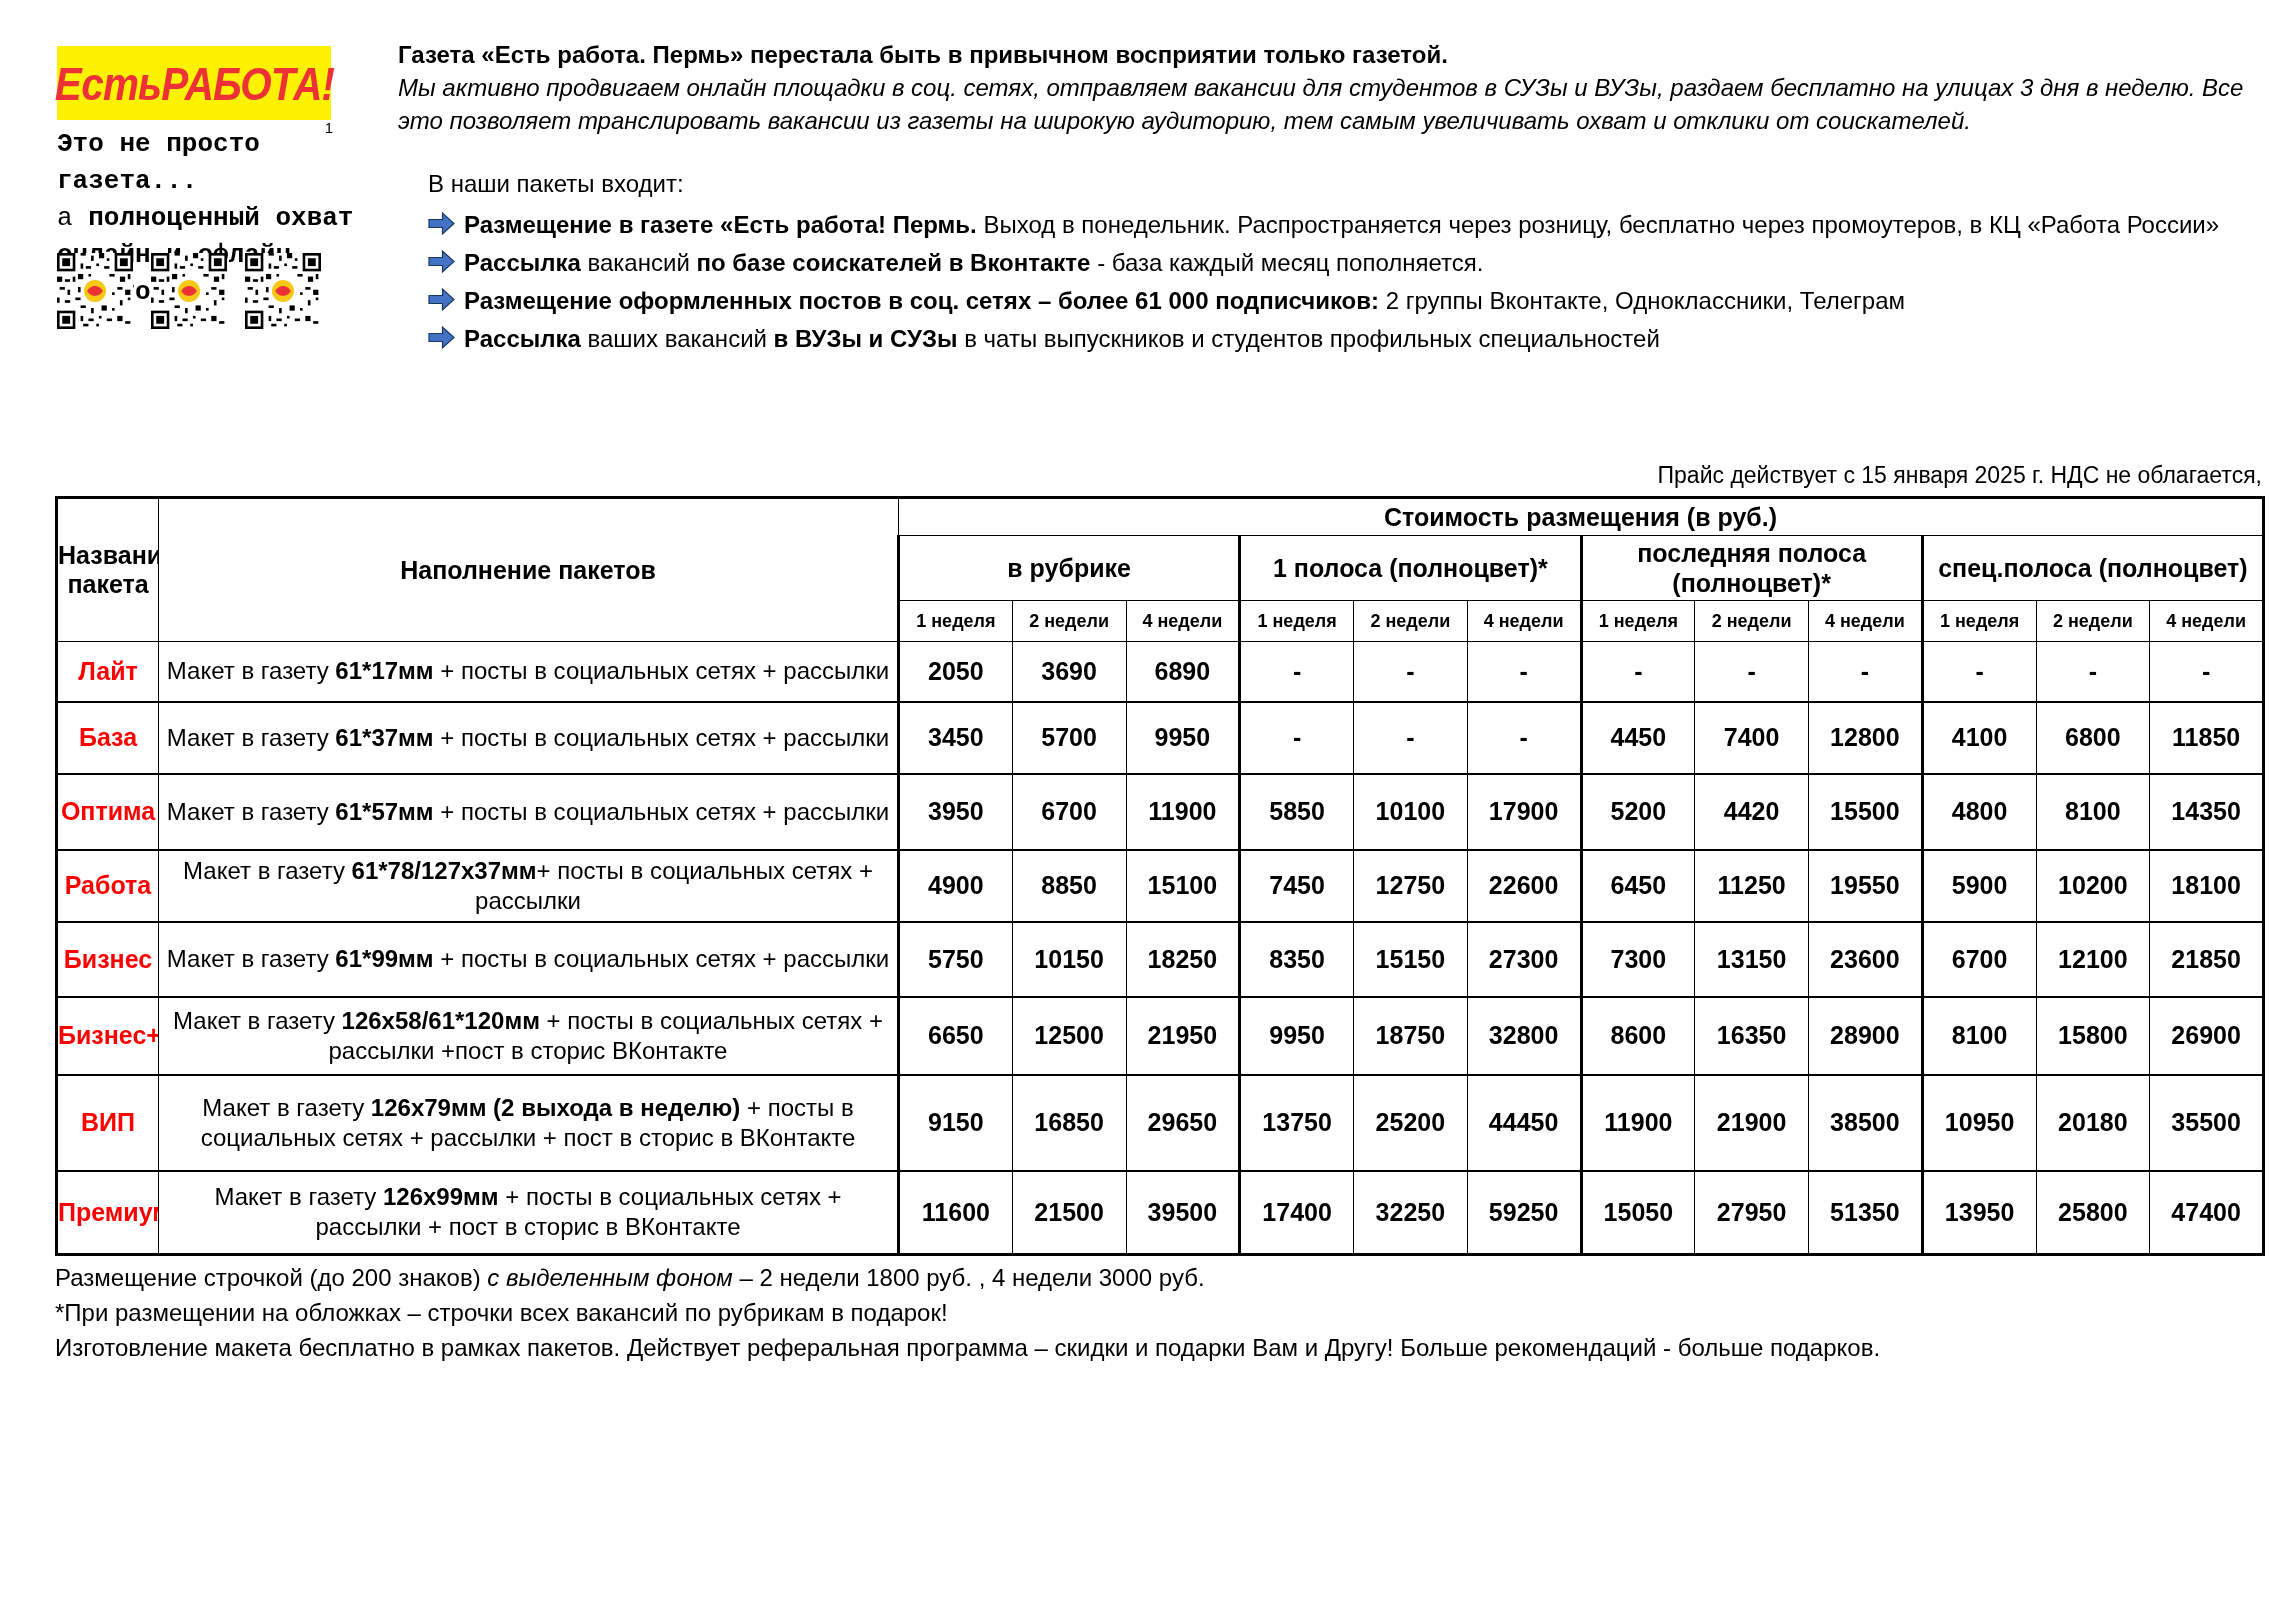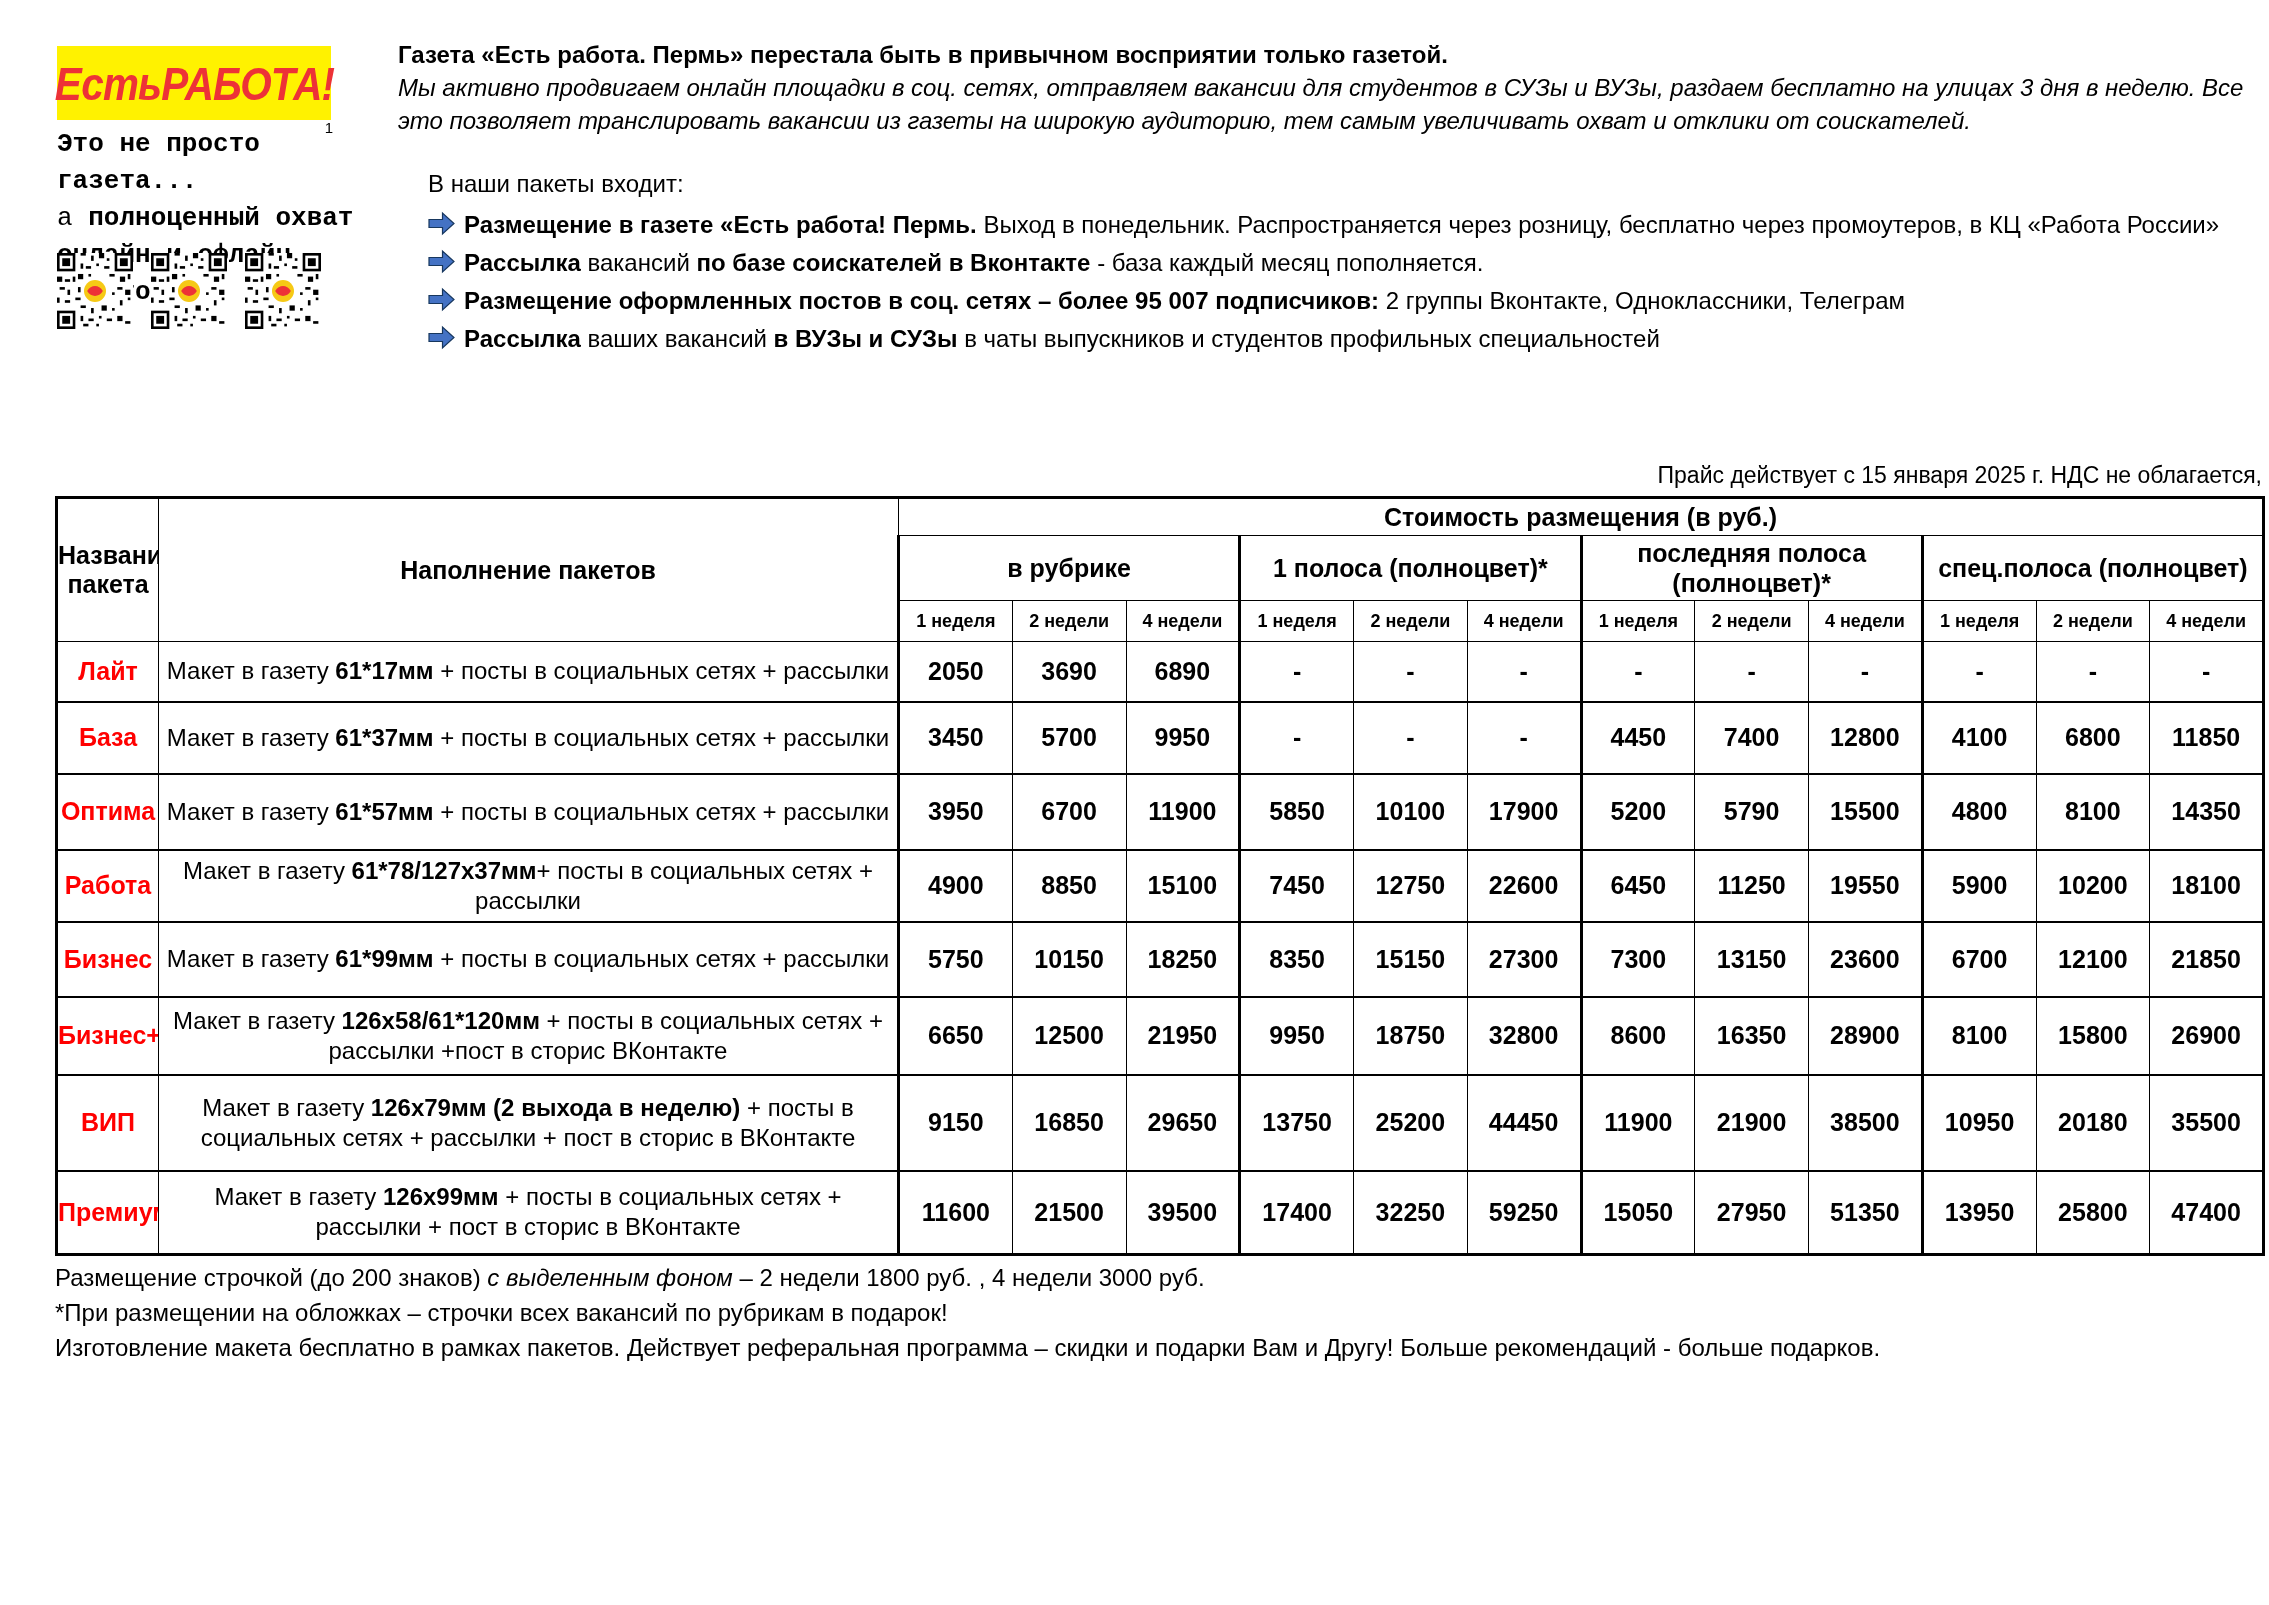--- a/index.html
+++ b/index.html
@@ -150,21 +150,21 @@
     <div class="packages-intro">В наши пакеты входит:</div>
     <ul class="bullets">
         <li><span class="arrow"><svg width="27" height="25" viewBox="0 0 27 25">
               <path d="M1 8.5h13.5V2l11.5 10.5-11.5 10.5v-6.5H1z" fill="#4472C4" stroke="#17375E" stroke-width="1.2"></path>
             </svg></span><span class="bold">Размещение в газете «Есть работа! Пермь.</span><span>  Выход в понедельник. Распространяется через розницу, бесплатно через промоутеров, в КЦ «Работа России»</span></li>
         <li><span class="arrow"><svg width="27" height="25" viewBox="0 0 27 25">
               <path d="M1 8.5h13.5V2l11.5 10.5-11.5 10.5v-6.5H1z" fill="#4472C4" stroke="#17375E" stroke-width="1.2"></path>
             </svg></span><span class="bold">Рассылка</span><span> вакансий </span><span class="bold">по базе соискателей в Вконтакте</span><span> - база каждый месяц пополняется.</span></li>
         <li><span class="arrow"><svg width="27" height="25" viewBox="0 0 27 25">
               <path d="M1 8.5h13.5V2l11.5 10.5-11.5 10.5v-6.5H1z" fill="#4472C4" stroke="#17375E" stroke-width="1.2"></path>
-            </svg></span><span class="bold">Размещение оформленных постов в соц. сетях – более 95 007 подписчиков:</span><span> 2 группы Вконтакте, Одноклассники, Телеграм</span></li>
+            </svg></span><span class="bold">Размещение оформленных постов в соц. сетях – более 61 000 подписчиков:</span><span> 2 группы Вконтакте, Одноклассники, Телеграм</span></li>
         <li><span class="arrow"><svg width="27" height="25" viewBox="0 0 27 25">
               <path d="M1 8.5h13.5V2l11.5 10.5-11.5 10.5v-6.5H1z" fill="#4472C4" stroke="#17375E" stroke-width="1.2"></path>
             </svg></span><span class="bold">Рассылка</span><span> ваших вакансий </span><span class="bold">в ВУЗы и СУЗы</span><span> в чаты выпускников и студентов профильных специальностей</span></li>
       </ul>
   </div>
 
   <div class="price-note">Прайс действует с 15 января 2025 г. НДС не облагается,</div>
 
   <table class="price-table">
     <colgroup>
@@ -246,21 +246,21 @@
         <tr style="height: 76px;">
           <td class="name-cell">Оптима</td>
           <td class="desc-cell"><span>Макет в газету </span><span class="bold">61*57мм</span><span> + посты в социальных сетях + рассылки</span></td>
           <td class="price-cell group-start">3950</td>
           <td class="price-cell">6700</td>
           <td class="price-cell">11900</td>
           <td class="price-cell group-start">5850</td>
           <td class="price-cell">10100</td>
           <td class="price-cell">17900</td>
           <td class="price-cell group-start">5200</td>
-          <td class="price-cell">5790</td>
+          <td class="price-cell">4420</td>
           <td class="price-cell">15500</td>
           <td class="price-cell group-start">4800</td>
           <td class="price-cell">8100</td>
           <td class="price-cell">14350</td>
         </tr>
         <tr style="height: 72px;">
           <td class="name-cell">Работа</td>
           <td class="desc-cell"><span>Макет в газету </span><span class="bold">61*78/127х37мм</span><span>+ посты в социальных сетях + рассылки</span></td>
           <td class="price-cell group-start">4900</td>
           <td class="price-cell">8850</td>

